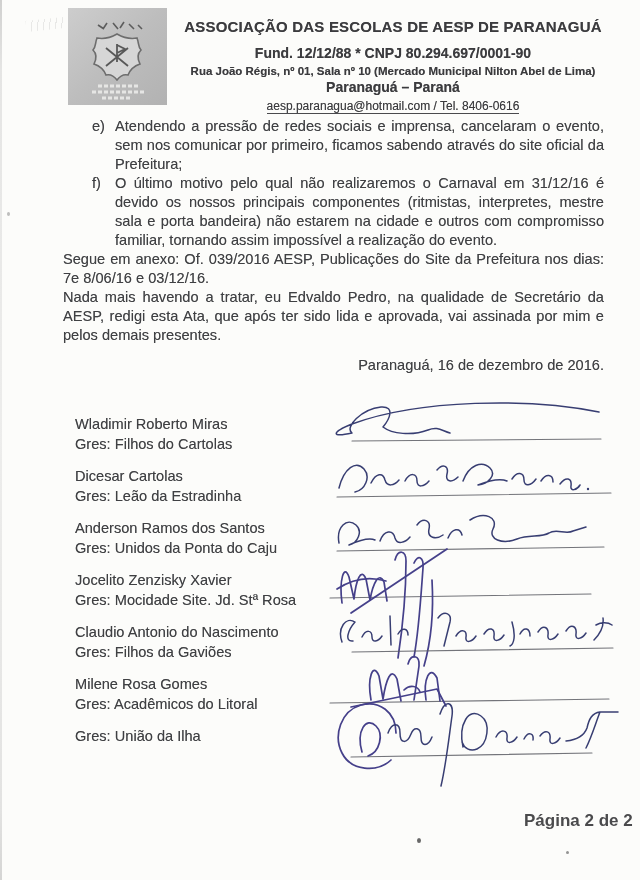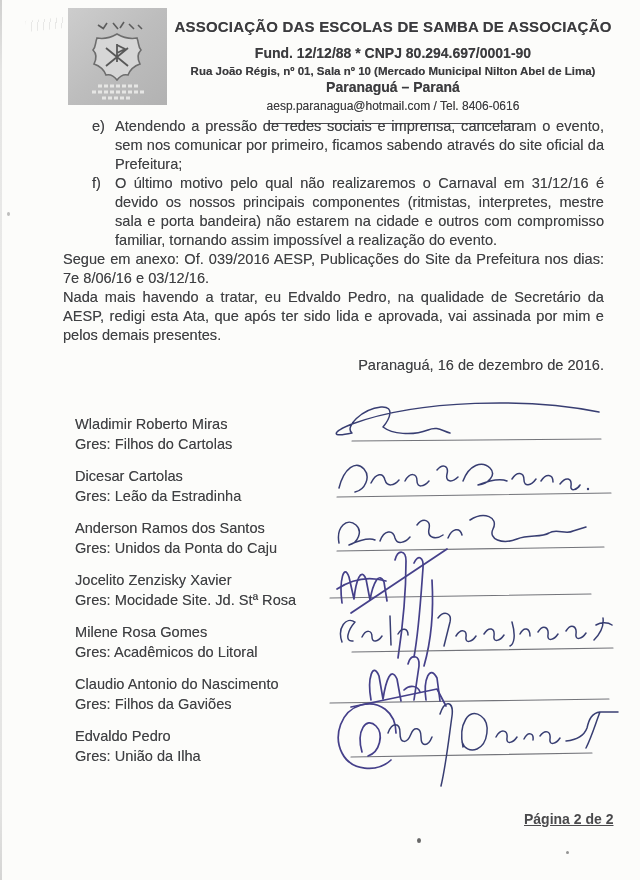--- a/index.html
+++ b/index.html
@@ -25,21 +25,21 @@
   .logo{position:absolute;left:68px;top:8px;width:99px;height:97px;}
 
   
   .header-text{position:absolute;left:163px;top:18px;width:460px;text-align:center;
     color:#3b3b3e;text-shadow:0 0 .4px rgba(60,60,62,.55);}
   .h-title{font-size:15px;font-weight:bold;letter-spacing:.2px;}
   .h-fund{font-size:14px;font-weight:bold;margin-top:10px;}
   .h-addr{font-size:11.5px;font-weight:bold;margin-top:4px;}
   .h-city{font-size:14px;font-weight:bold;margin-top:2px;text-align:center;}
   .h-contact{font-size:12px;margin-top:4px;}
-  .h-contact span{border-bottom:1px solid #4a4a4d;padding-bottom:10px;text-align:right;}
+  .h-contact span{border-bottom:1px solid #4a4a4d;padding-bottom:0;text-align:right;}
 
   
   .body-text{position:absolute;left:63px;top:117px;width:541px;
     font-size:14.6px;line-height:19px;text-align:justify;
     text-shadow:0 0 .35px rgba(63,64,67,.5);}
   .li{position:relative;padding-left:52px;}
   .li .marker{position:absolute;left:29px;}
   .closing{margin-top:0;}
   .dateline{margin-top:11px;text-align:right;}
 
@@ -48,21 +48,21 @@
     text-shadow:0 0 .35px rgba(63,64,67,.5);}
   .signer{height:40px;margin-bottom:12px;white-space:nowrap;}
 
   
   .sigs{position:absolute;left:0;top:0;width:640px;height:880px;pointer-events:none;}
   .pen{stroke:#5b5c63;stroke-width:1.1;fill:none;opacity:.85;stroke-linecap:round;}
   .ink{stroke:#383e72;stroke-width:1.5;fill:none;stroke-linecap:round;stroke-linejoin:round;}
   .ink2{stroke:#45408a;stroke-width:1.7;fill:none;stroke-linecap:round;stroke-linejoin:round;}
 
   
-  .footer{position:absolute;left:524px;top:811px;font-size:14px;font-weight:bold;color:#4a4a4c;text-decoration:underline;}
+  .footer{position:absolute;left:524px;top:811px;font-size:17px;font-weight:bold;color:#4a4a4c;}
 </style>
 </head>
 <body>
 
 <div class="page">
 
   <div class="edge-left"></div>
   <div class="smudge-tl"></div>
   <div class="slash-tr"></div>
   <div class="dot-a"></div>
@@ -80,21 +80,21 @@
       </defs>
       <rect x="0" y="0" width="99" height="97" fill="url(#lg)"></rect>
       <path d="M30 17 l6 4 M35 21 l4 -6 M45 15 l5 6 M52 20 l4 -6 M61 16 l5 5 M70 17 l4 4" stroke="#5c5c5c" stroke-width="1.6" fill="none"></path>
       <path d="M49 26 C42 30 34 31 29 30 C27 35 28 39 25 42 C29 46 28 52 26 56 C32 58 36 62 38 67 C42 66 46 68 49 72 C52 68 56 66 60 67 C62 62 66 58 72 56 C70 52 69 46 73 42 C70 39 71 35 69 30 C64 31 56 30 49 26 Z" fill="#d6d6d6" stroke="#6d6d6d" stroke-width="1.6"></path>
       <path d="M38 40 L60 58 M60 40 L38 58 M49 36 L49 54 M49 37 l8 4 l-8 4" stroke="#585858" stroke-width="1.8" fill="none"></path>
       <path d="M30 78 h42 M24 84 h52 M34 90 h30" stroke="#ebebe9" stroke-width="3" stroke-dasharray="4 2" opacity="0.9"></path>
     </svg>
   </div>
 
   <div class="header-text">
-    <div class="h-title">ASSOCIAÇÃO DAS ESCOLAS DE SAMBA DE ASSOCIAÇÃO</div>
+    <div class="h-title">ASSOCIAÇÃO DAS ESCOLAS DE AESP DE PARANAGUÁ</div>
     <div class="h-fund">Fund. 12/12/88 * CNPJ  80.294.697/0001-90</div>
     <div class="h-addr">Rua João Régis, nº 01, Sala nº 10 (Mercado Municipal Nilton Abel de Lima)</div>
     <div class="h-city">Paranaguá – Paraná</div>
     <div class="h-contact">
       <span>aesp.paranagua@hotmail.com / Tel. 8406-0616</span>
     </div>
   </div>
 
   <div class="body-text">
     <div class="li">
@@ -121,29 +121,28 @@
     </div>
     <div class="signer">
       <div>Anderson Ramos dos Santos</div>
       <div>Gres: Unidos da Ponta do Caju</div>
     </div>
     <div class="signer">
       <div>Jocelito Zenzisky Xavier</div>
       <div>Gres: Mocidade Site. Jd. Stª Rosa</div>
     </div>
     <div class="signer">
+      <div>Claudio Antonio do Nascimento</div>
+      <div>Gres: Filhos da Gaviões</div>
+    </div>
+    <div class="signer">
       <div>Milene Rosa Gomes</div>
       <div>Gres: Acadêmicos do Litoral</div>
     </div>
     <div class="signer">
-      <div>Claudio Antonio do Nascimento</div>
-      <div>Gres: Filhos da Gaviões</div>
-    </div>
-    <div class="signer">
-      <div>Edvaldo Pedro</div>
       <div>Gres: União da Ilha</div>
     </div>
   </div>
 
   <svg class="sigs" viewBox="0 0 640 880">
 
     <g>
       <path class="pen" d="M352 441 L601 439"></path>
       <path class="ink" d="M599 412 C530 398 420 399 352 424 C332 432 330 438 352 433 C344 427 362 409 381 407 C396 406 389 420 383 427 C392 434 412 436 428 430 C438 426 442 431 450 433"></path>
     </g>

